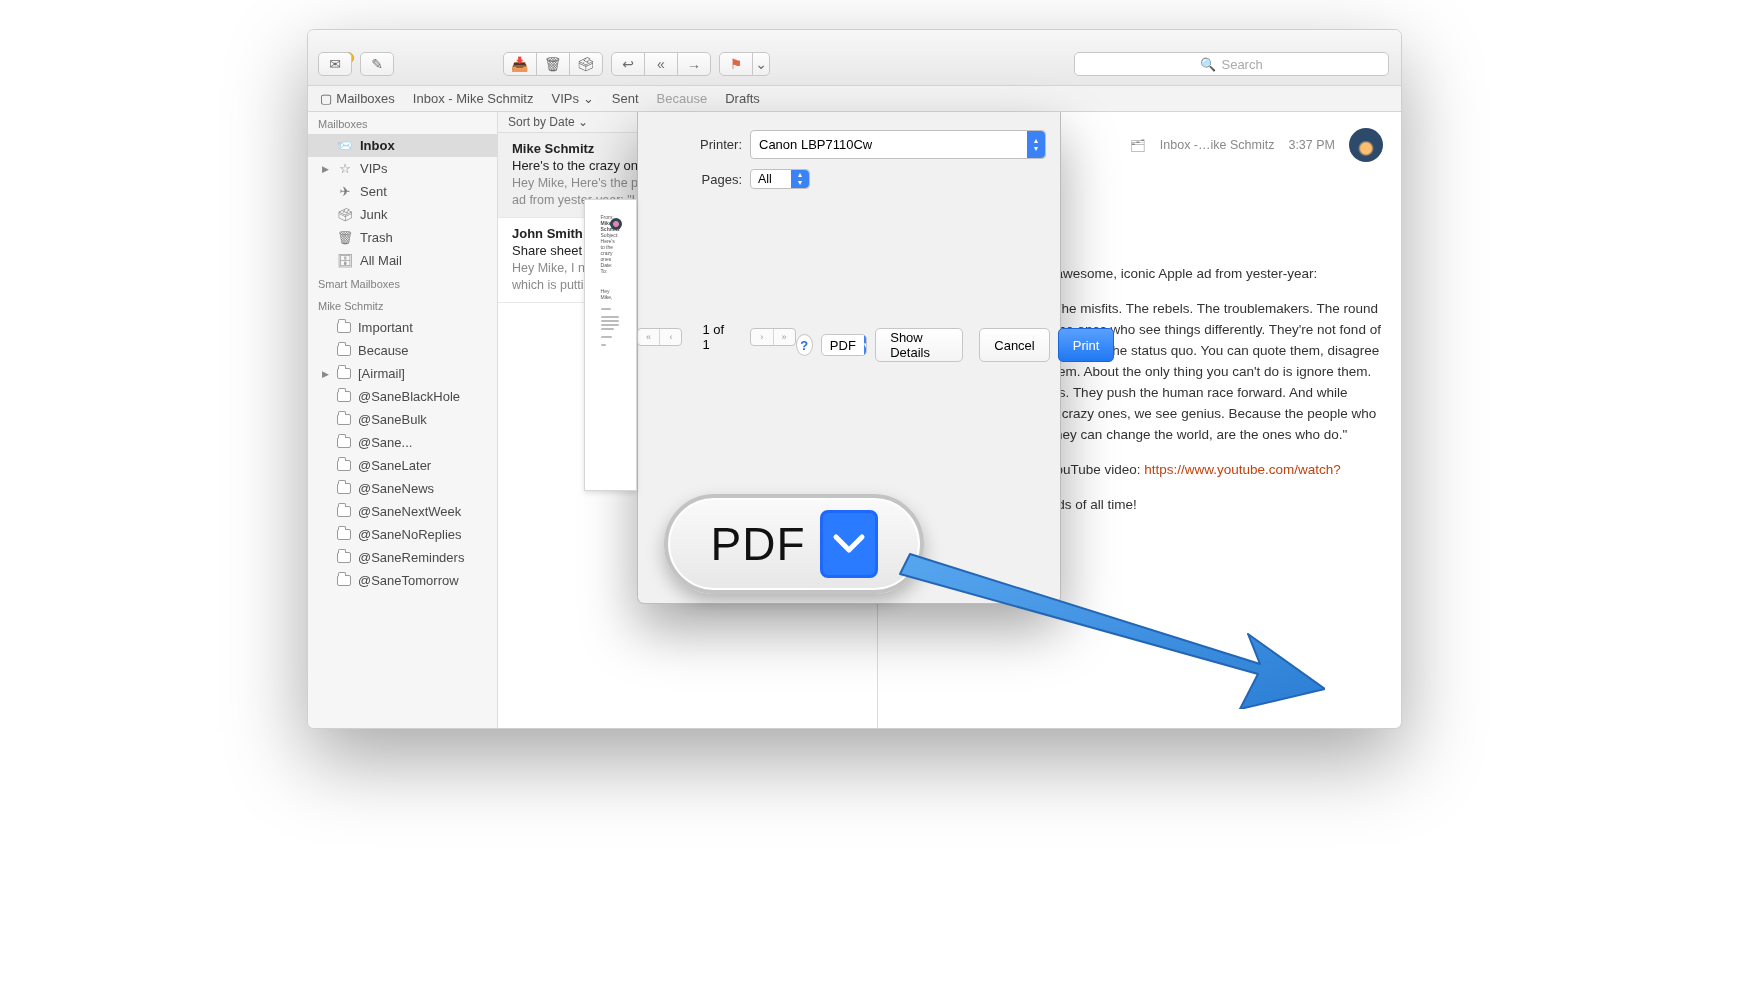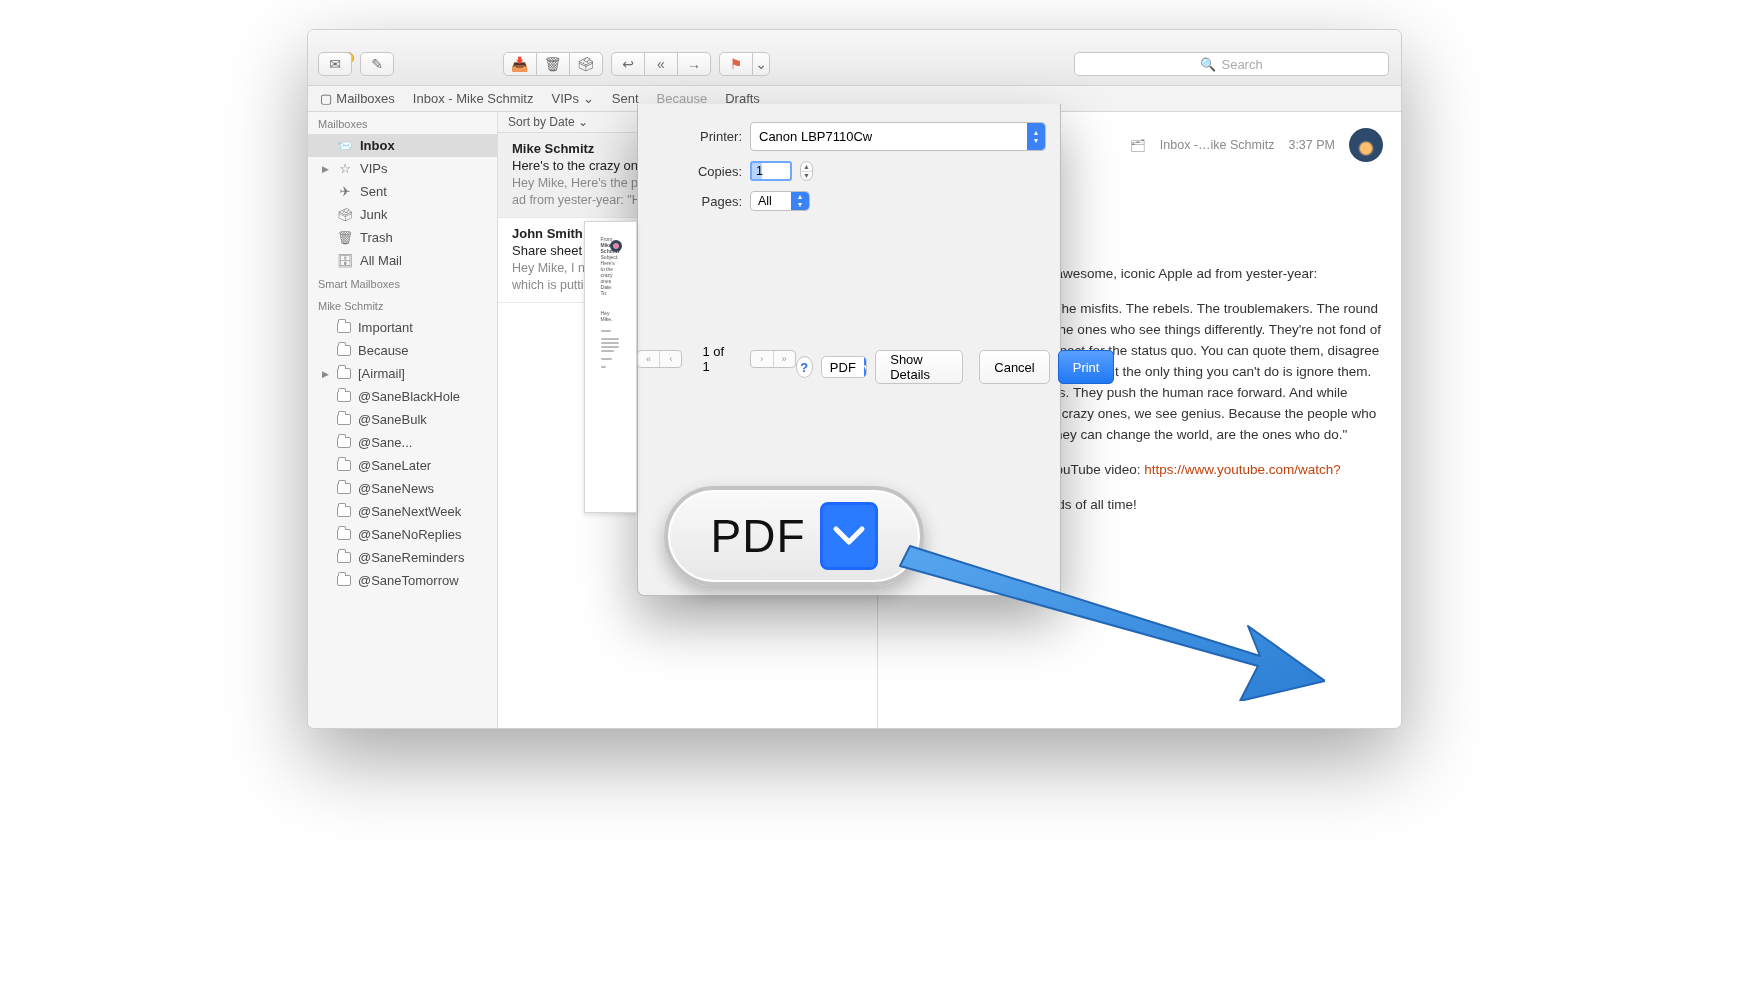--- a/index.html
+++ b/index.html
@@ -106,21 +106,21 @@
   .r-head{display:flex;justify-content:flex-end;gap:14px;align-items:center;color:#8a8a8a;font-size:12.5px;}
   .avatar{width:34px;height:34px;border-radius:50%;background:radial-gradient(circle at 50% 60%, #ffbf6f 0 20%, #2d4a6a 30% 100%);} 
   .r-meta{margin-top:12px;color:#555;font-size:13px;line-height:1.6;}
   .r-body{margin-top:28px;line-height:1.55;}
   .r-body p{margin-bottom:14px;}
   .r-body a{color:#c2410c;}
 
   
   .print-dialog{
     position:absolute;
-    left:637px; top:104px;
+    left:637px; top:112px;
     width:424px; height:492px;
     background:#f1f1f1;
     border:1px solid #bcbcbc;
     border-top:none;
     border-radius:0 0 7px 7px;
     box-shadow:0 25px 55px rgba(0,0,0,0.35);
     padding:18px 14px 12px;
     font-size:13px;
   }
   .pd-row{display:flex;align-items:center;margin-bottom:10px;gap:8px;}
@@ -399,28 +399,20 @@
 
 <div class="print-dialog">
   <div class="pd-row">
     <div class="pd-label">Printer:</div>
     <div class="pd-select">
       <span>Canon LBP7110Cw</span>
       <span class="arrow">▴<br>▾</span>
     </div>
   </div>
   <div class="pd-row">
-    <div class="pd-label">Copies:</div>
-    <input class="pd-input" value="1" style="">
-    <div class="spinner">
-        <div>▲</div>
-        <div>▼</div>
-      </div>
-  </div>
-  <div class="pd-row">
     <div class="pd-label">Pages:</div>
     <div class="pd-select-sm">
       <span>All</span>
       <span class="arrow">▴<br>▾</span>
     </div>
   </div>
 
   <div class="preview-area">
     <div class="preview-page">
       <div class="mini-av"></div>

